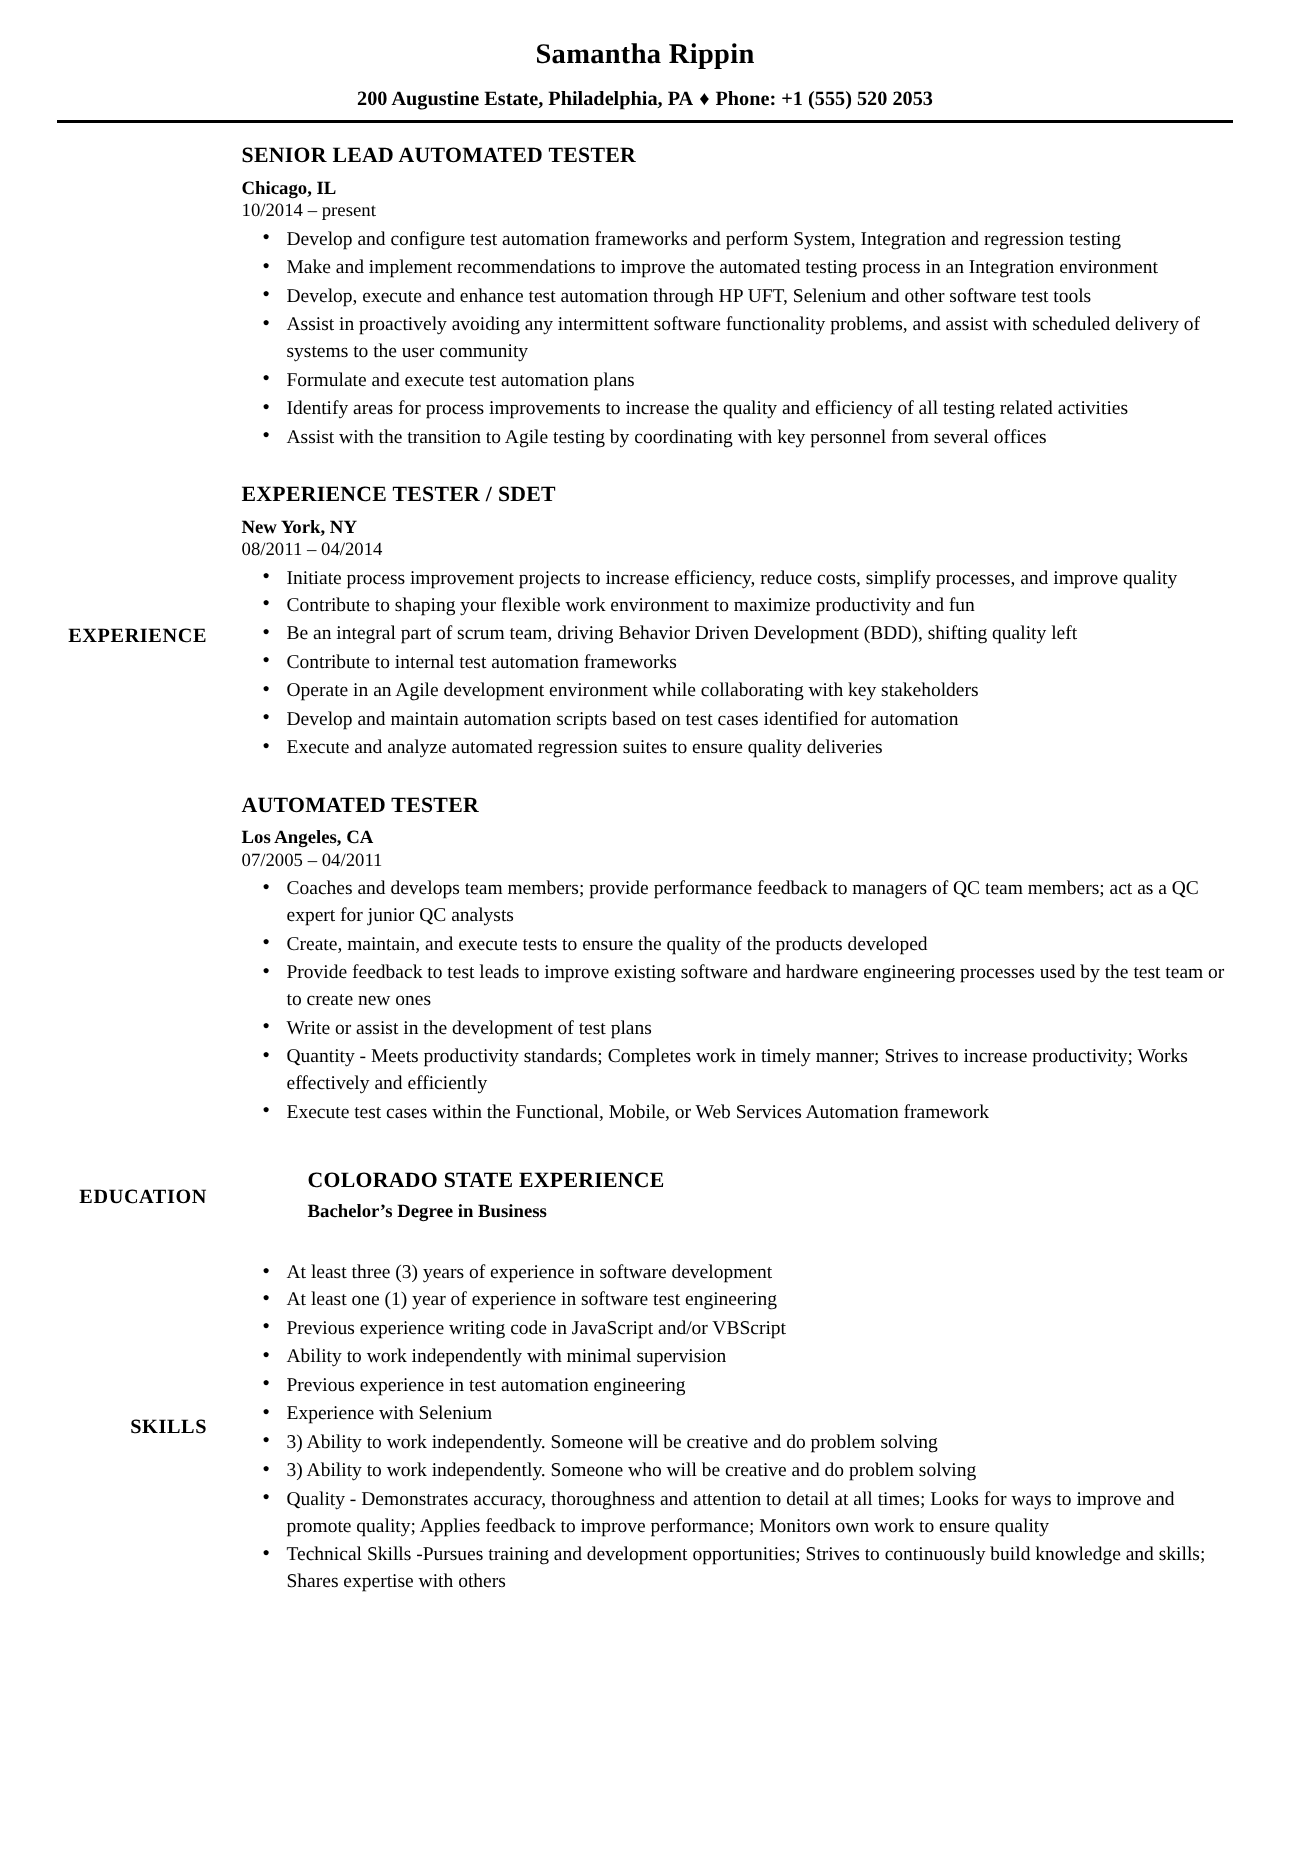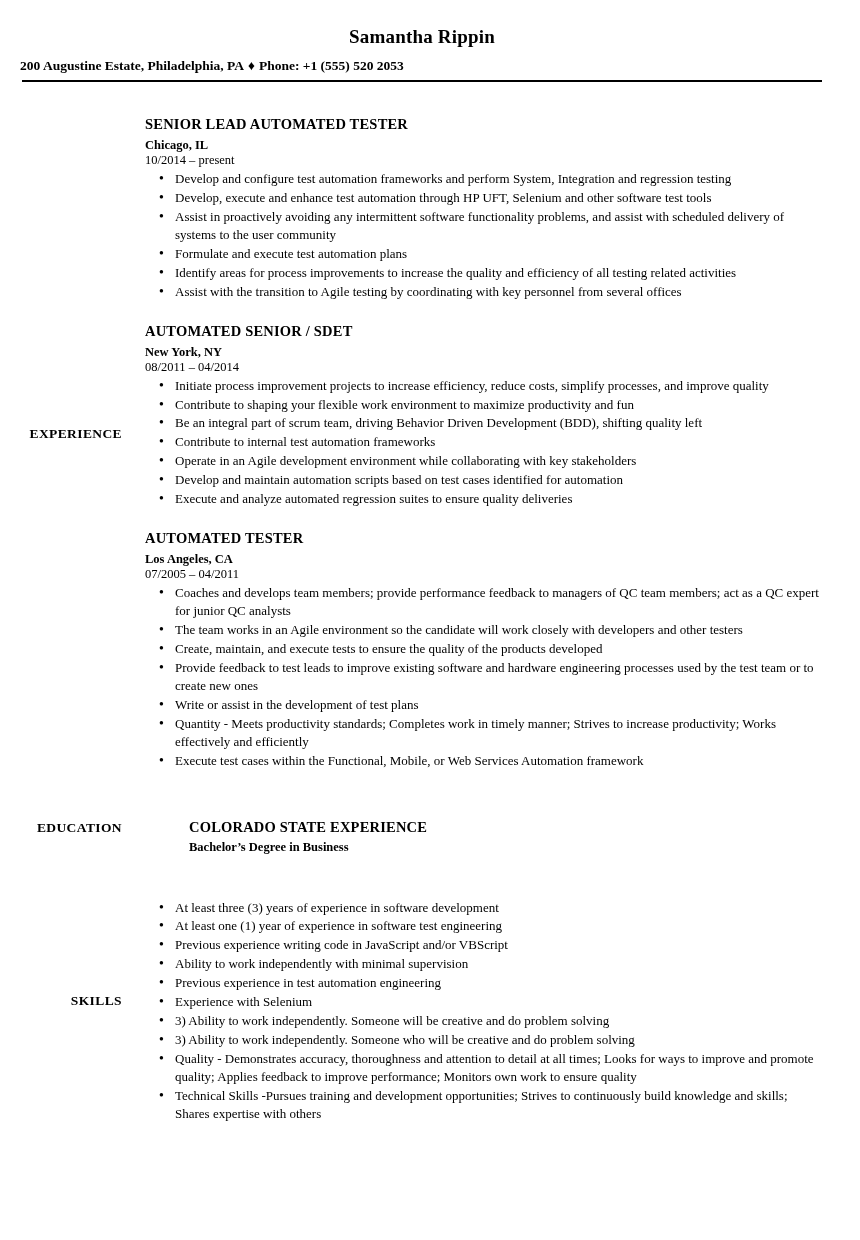--- a/index.html
+++ b/index.html
@@ -12,33 +12,34 @@
     height: 1240px;
     font-family: "Liberation Serif", serif;
     color: #000000;
     position: relative;
     overflow: hidden;
   }
   .page {
     width: 860px;
     height: 880px;
     box-sizing: border-box;
-    padding: 26px 36px 0 20px;
+    padding: 26px 36px 0 36px;
     position: relative;
   }
   
   .resume-name {
     text-align: center;
     font-family: "Liberation Serif", serif;
     font-weight: bold;
     font-size: 19px;
     letter-spacing: 0.2px;
     margin: 0 0 10px 0;
   }
   .resume-contact {
+    text-align: center;
     font-weight: bold;
     font-size: 13.5px;
     margin: 0 0 6px 0;
   }
   .contact-sep {
     padding: 0 4px;
   }
   .header-rule {
     border: 0;
     border-top: 2px solid #000;
@@ -60,21 +61,20 @@
     box-sizing: border-box;
     font-family: "Liberation Serif", serif;
     font-weight: bold;
     font-size: 13.5px;
     letter-spacing: 0.4px;
     padding-top: 2px;
   }
   .section-body {
     flex: 1;
     padding-left: 5px;
-    margin-top: 20px;
   }
 
   .job-title {
     font-weight: bold;
     font-size: 14.5px;
     margin: 0 0 5px 0;
     letter-spacing: 0.2px;
   }
   .job-location {
     font-weight: bold;
@@ -148,50 +148,50 @@
   <div class="section">
     <div class="section-label">EXPERIENCE</div>
     <div class="section-body">
 
       <div class="job-block">
         <div class="job-title">SENIOR LEAD AUTOMATED TESTER</div>
         <div class="job-location">Chicago, IL</div>
         <div class="job-dates">10/2014 – present</div>
         <ul class="bullets">
           <li>Develop and configure test automation frameworks and perform System, Integration and regression testing</li>
+          <li>Make and implement recommendations to improve the automated testing process in an Integration environment</li>
           <li>Develop, execute and enhance test automation through HP UFT, Selenium and other software test tools</li>
           <li>Assist in proactively avoiding any intermittent software functionality problems, and assist with scheduled delivery of systems to the user community</li>
           <li>Formulate and execute test automation plans</li>
           <li>Identify areas for process improvements to increase the quality and efficiency of all testing related activities</li>
           <li>Assist with the transition to Agile testing by coordinating with key personnel from several offices</li>
         </ul>
       </div>
 
       <div class="job-block">
-        <div class="job-title">AUTOMATED SENIOR / SDET</div>
+        <div class="job-title">EXPERIENCE TESTER / SDET</div>
         <div class="job-location">New York, NY</div>
         <div class="job-dates">08/2011 – 04/2014</div>
         <ul class="bullets">
           <li>Initiate process improvement projects to increase efficiency, reduce costs, simplify processes, and improve quality</li>
           <li>Contribute to shaping your flexible work environment to maximize productivity and fun</li>
           <li>Be an integral part of scrum team, driving Behavior Driven Development (BDD), shifting quality left</li>
           <li>Contribute to internal test automation frameworks</li>
           <li>Operate in an Agile development environment while collaborating with key stakeholders</li>
           <li>Develop and maintain automation scripts based on test cases identified for automation</li>
           <li>Execute and analyze automated regression suites to ensure quality deliveries</li>
         </ul>
       </div>
 
       <div class="job-block">
         <div class="job-title">AUTOMATED TESTER</div>
         <div class="job-location">Los Angeles, CA</div>
         <div class="job-dates">07/2005 – 04/2011</div>
         <ul class="bullets">
           <li>Coaches and develops team members; provide performance feedback to managers of QC team members; act as a QC expert for junior QC analysts</li>
-          <li>The team works in an Agile environment so the candidate will work closely with developers and other testers</li>
           <li>Create, maintain, and execute tests to ensure the quality of the products developed</li>
           <li>Provide feedback to test leads to improve existing software and hardware engineering processes used by the test team or to create new ones</li>
           <li>Write or assist in the development of test plans</li>
           <li>Quantity - Meets productivity standards; Completes work in timely manner; Strives to increase productivity; Works effectively and efficiently</li>
           <li>Execute test cases within the Functional, Mobile, or Web Services Automation framework</li>
         </ul>
       </div>
 
     </div>
   </div>

